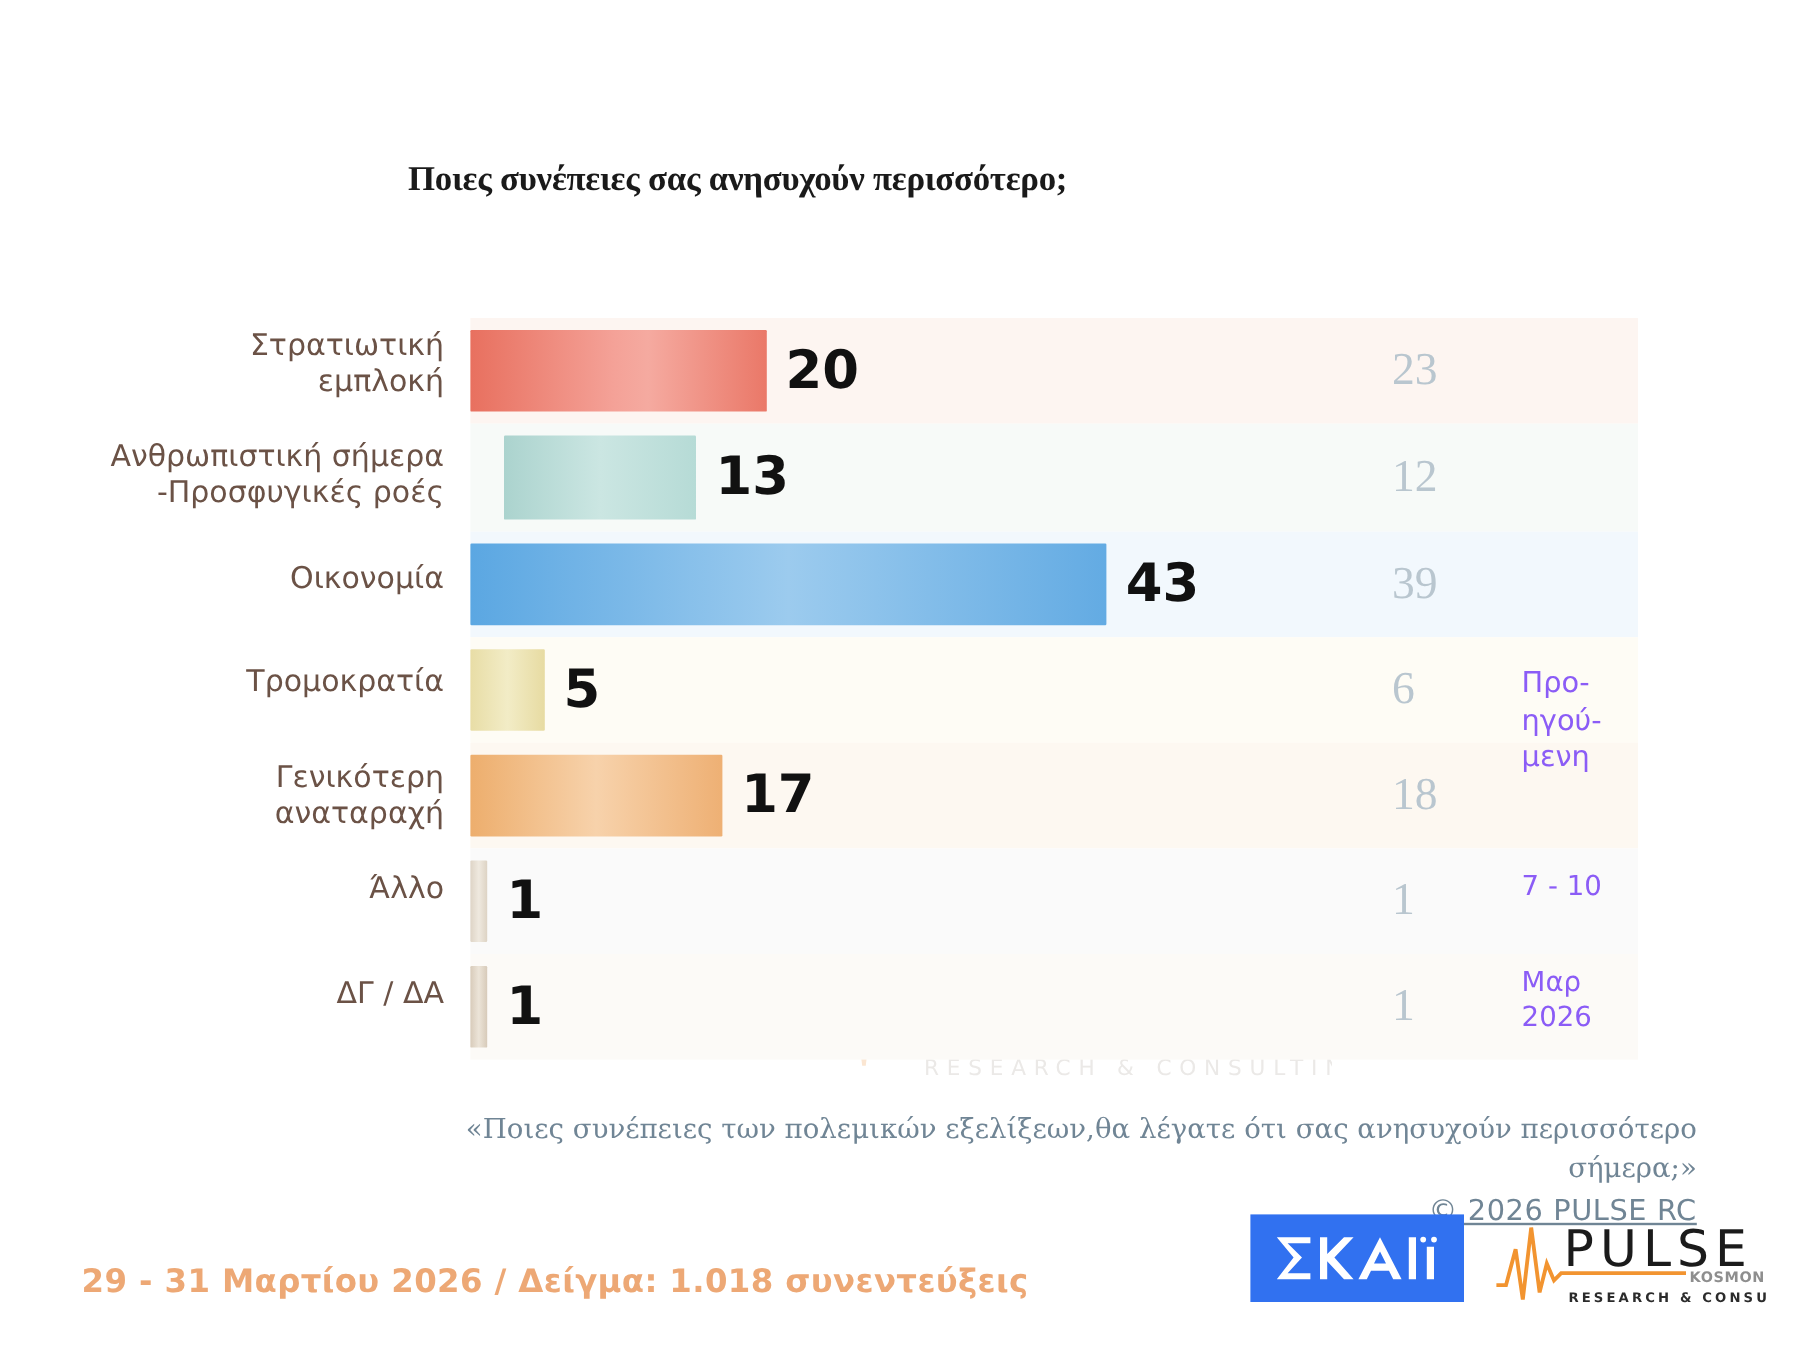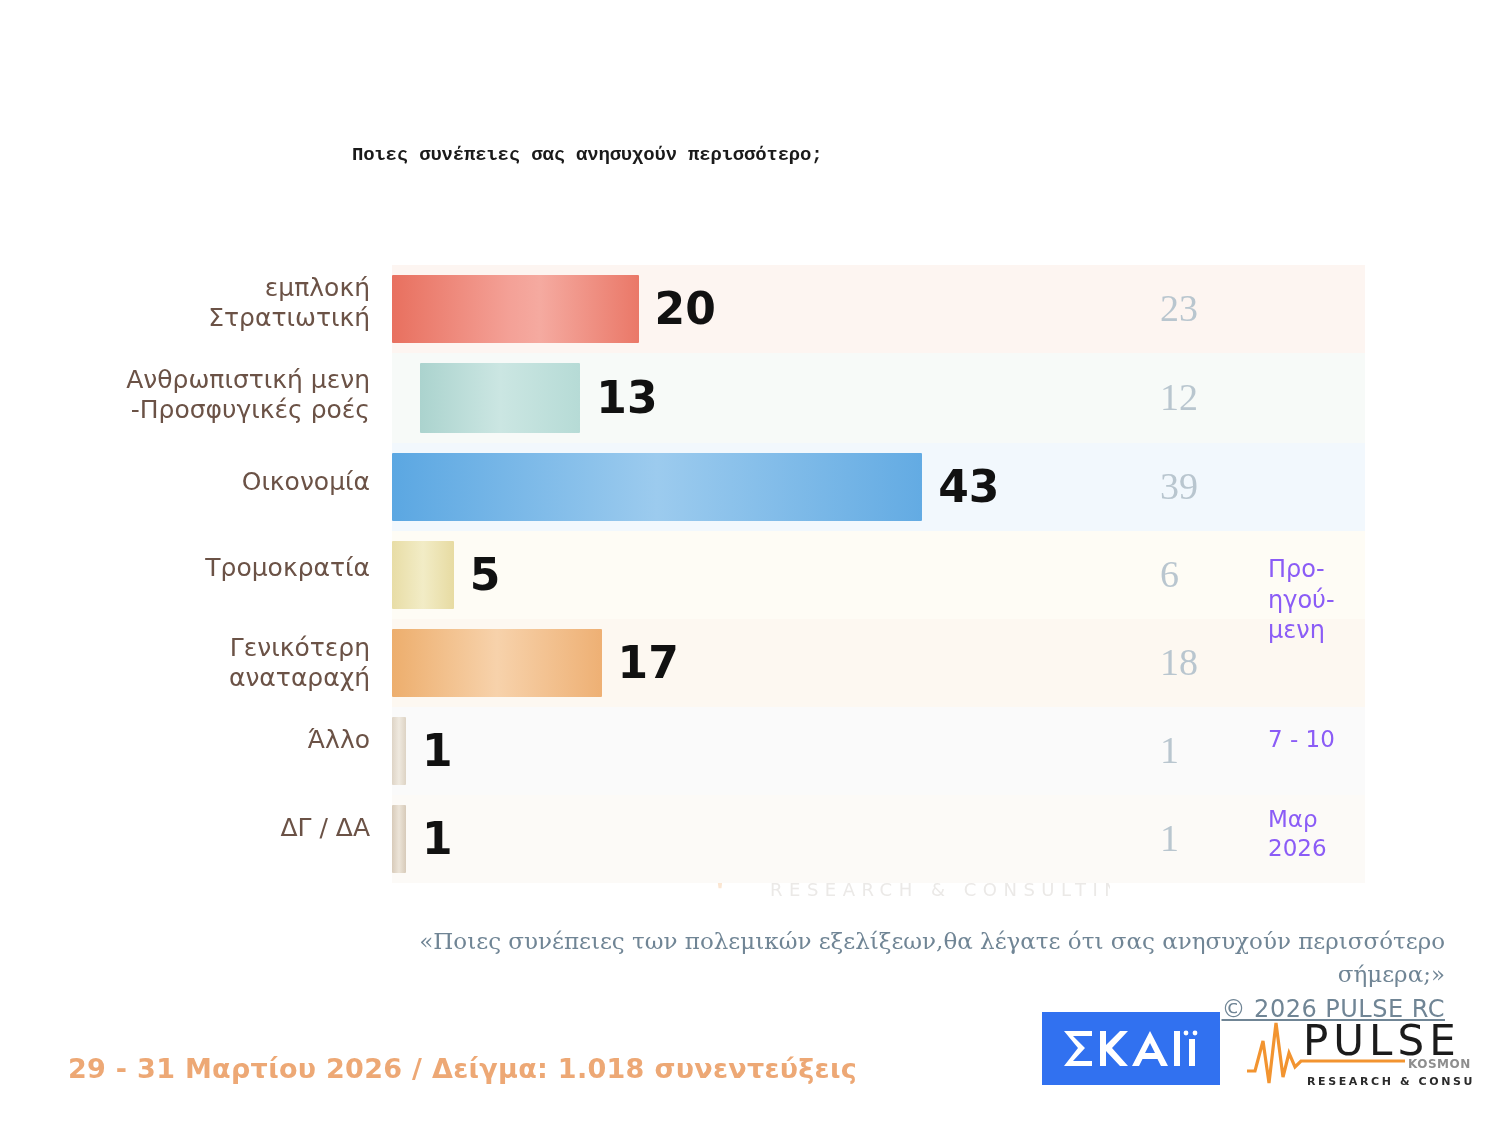--- a/index.html
+++ b/index.html
@@ -16,27 +16,27 @@
   }
 
   
   .title-block {
     position: absolute;
     left: 340px;
     top: 133px;
     width: 1000px;
   }
   .main-title {
-    font-family: Liberation Mono, monospace;
-    font-size: 19px;
+    font-family: Liberation Serif, serif;
+    font-size: 29px;
     font-weight: bold;
     color: #1a1a1a;
     letter-spacing: -0.2px;
     line-height: 1.15;
-    margin: 12px;
+    margin: 0;
   }
   .sub-title {
     font-family: "DejaVu Serif", "Liberation Serif", serif;
     font-size: 28px;
     color: #e59a4e;
     line-height: 1.2;
     margin: 8px 0 0 0;
     letter-spacing: -0.2px;
   }
 
@@ -144,21 +144,21 @@
     top: 505px;
     width: 420px;
     height: 135px;
     opacity: 1;
     pointer-events: none;
   }
 
   
   .footnote {
     position: absolute;
-    left: 355px;
+    left: 324px;
     top: 925px;
     width: 1090px;
     text-align: right;
     font-family: "DejaVu Serif", "Liberation Serif", serif;
     font-size: 23px;
     color: #708595;
     line-height: 1.45;
   }
   .copyline {
     font-family: "DejaVu Sans", "Liberation Sans", sans-serif;
@@ -213,31 +213,31 @@
       <polyline points="0,100 12,100 22,55 30,118 40,30 50,110 58,72 66,96 74,86 300,86" fill="none" stroke="#fbe6d2" stroke-width="3"></polyline>
       <text x="75" y="72" font-family="DejaVu Sans, Liberation Sans, sans-serif" font-size="74" fill="#eceae8" letter-spacing="9">PULSE</text>
       <text x="302" y="97" font-family="DejaVu Sans, Liberation Sans, sans-serif" font-size="19" font-weight="bold" fill="#e8e6e4" letter-spacing="1">KOSMON</text>
       <text x="80" y="126" font-family="DejaVu Sans, Liberation Sans, sans-serif" font-size="18" fill="#ebe9e7" letter-spacing="6.5">RESEARCH &amp; CONSULTING</text>
     </svg>
   </div>
 
   <div id="rows-host">
       <div class="band b-red" style="top: 0px; height: 88px;"></div>
       <div class="rowlabel" style="top: 8px;">
+        <div>Στρατιωτική</div>
         <div>εμπλοκή</div>
-        <div>Στρατιωτική</div>
       </div>
       <div class="barwrap" style="top: 10px; height: 68px; align-items: center;">
         <div class="bar g-red" style="width: 246.6px;"></div>
         <div class="barval">20</div>
       </div>
       <div class="prevval" style="top: 24px;">23</div>
       <div class="band b-teal" style="top: 88px; height: 90px;"></div>
       <div class="rowlabel" style="top: 100px;">
-        <div>Ανθρωπιστική μενη</div>
+        <div>Ανθρωπιστική σήμερα</div>
         <div>-Προσφυγικές ροές</div>
       </div>
       <div class="barwrap" style="top: 98px; height: 70px; margin-left: 28px;">
         <div class="bar g-teal" style="width: 160.29px;"></div>
         <div class="barval">13</div>
       </div>
       <div class="prevval" style="top: 113px;">12</div>
       <div class="band b-blue" style="top: 178px; height: 88px;"></div>
       <div class="rowlabel" style="top: 202px;">
         <div>Οικονομία</div>

